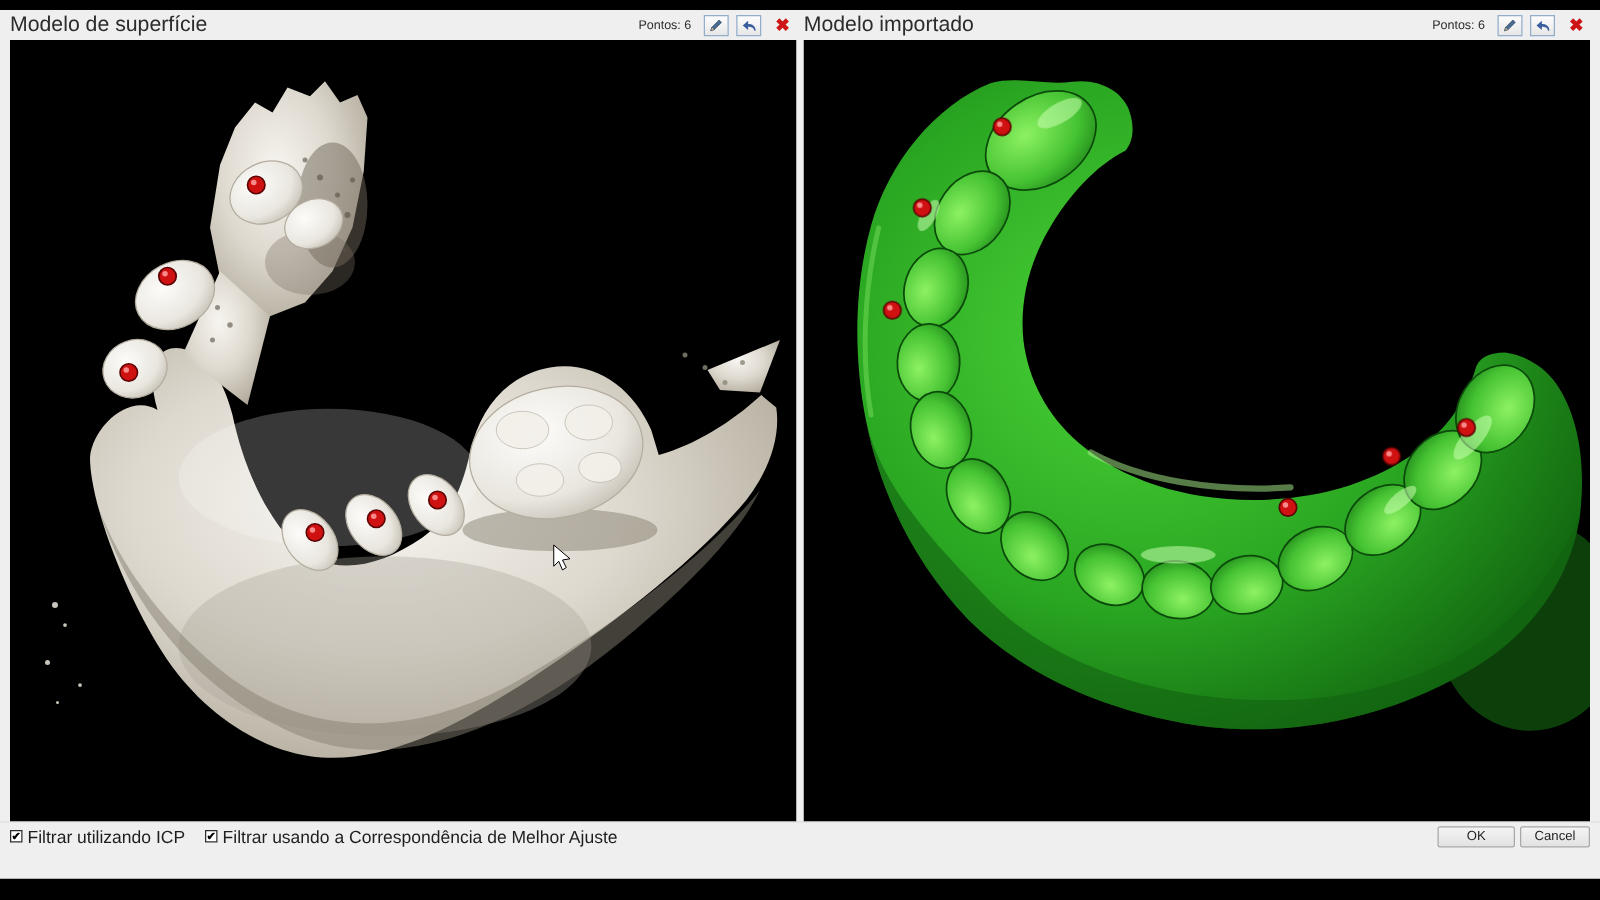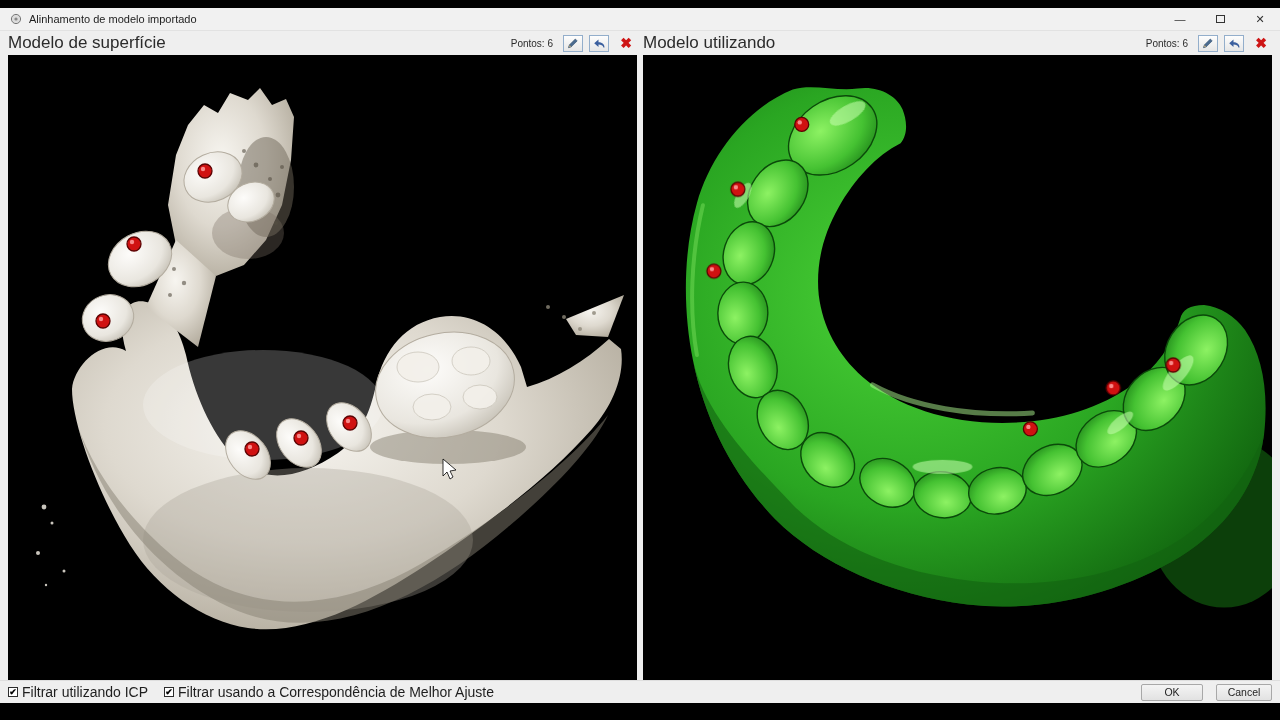--- a/index.html
+++ b/index.html
@@ -27,47 +27,29 @@
 
   .pt{fill:#d01111;stroke:#5c0303;stroke-width:1.3;}
   .pt-hi{fill:#ffa0a0;opacity:.85;}
 
   .footer{height:23px;display:flex;align-items:center;padding:0 8px;background:#efefef;border-top:1px solid #dedede;}
   .chk-group{display:flex;align-items:center;gap:4px;margin-right:16px;}
   .chk{width:10px;height:10px;border:1px solid #2c2c2c;background:#fff;font-size:9px;line-height:8px;color:#000;display:flex;align-items:center;justify-content:center;font-weight:bold;overflow:hidden;}
   .chk-label{font-size:14px;color:#1e1e1e;white-space:nowrap;}
   .footer-right{margin-left:auto;display:flex;align-items:center;}
   .btn{height:17px;border:1px solid #a8a8a8;background:linear-gradient(#f4f4f4,#e2e2e2);font-size:10.5px;color:#1e1e1e;display:flex;align-items:center;justify-content:center;border-radius:2px;font-family:inherit;}
-  .btn-ok{width:62px;margin-right:13px;}
+  .btn-ok{width:62px;margin-right:4px;}
   .btn-cancel{width:56px;}
 </style>
 </head>
 <body>
 
 <div class="stage">
   <div class="window">
 
-    <div class="titlebar">
-      <svg width="12" height="12" viewBox="0 0 12 12">
-        <circle cx="6" cy="6" r="4.6" fill="#dcdcdc" stroke="#777" stroke-width="1"></circle>
-        <circle cx="6" cy="6" r="1.6" fill="#8a8a8a"></circle>
-      </svg>
-      <span class="title-text">Alinhamento de modelo importado</span>
-      <div class="win-controls">
-        <div class="win-btn">
-            <span>—</span>
-          </div>
-        <div class="win-btn">
-            <span class="maxi-box"></span>
-          </div>
-        <div class="win-btn">
-            <span>✕</span>
-          </div>
-      </div>
-    </div>
 
     <div class="headers">
       <div class="panel-header">
         <span class="ph-title">Modelo de superfície</span>
         <div class="ph-right">
           <span class="points">Pontos: 6</span>
           <button class="tool-btn">
             <svg width="12" height="12" viewBox="0 0 12 12">
               <path d="M1.6 10.6 L2.6 7.7 L8.3 2 L10.2 3.9 L4.5 9.6 Z" fill="#4a6a8f" stroke="#33506f" stroke-width="0.6"></path>
               <path d="M1.6 10.6 L2.6 7.7 L4.5 9.6 Z" fill="#e8c98c" stroke="#33506f" stroke-width="0.5"></path>
@@ -77,21 +59,21 @@
             <svg width="13" height="11" viewBox="0 0 13 11">
               <path d="M11.5 9.5 C11.5 5.6 8.6 4.2 5.5 4.2 L5.5 1.6 L1.2 5.3 L5.5 9 L5.5 6.4 C8 6.4 10 7.1 10.4 9.5 Z" fill="#3b5f9e"></path>
             </svg>
           </button>
           <button class="del-btn">
               <span>✖</span>
             </button>
         </div>
       </div>
       <div class="panel-header">
-        <span class="ph-title">Modelo utilizando</span>
+        <span class="ph-title">Modelo importado</span>
         <div class="ph-right">
           <span class="points">Pontos: 6</span>
           <button class="tool-btn">
             <svg width="12" height="12" viewBox="0 0 12 12">
               <path d="M1.6 10.6 L2.6 7.7 L8.3 2 L10.2 3.9 L4.5 9.6 Z" fill="#4a6a8f" stroke="#33506f" stroke-width="0.6"></path>
               <path d="M1.6 10.6 L2.6 7.7 L4.5 9.6 Z" fill="#e8c98c" stroke="#33506f" stroke-width="0.5"></path>
             </svg>
           </button>
           <button class="tool-btn">
             <svg width="13" height="11" viewBox="0 0 13 11">

